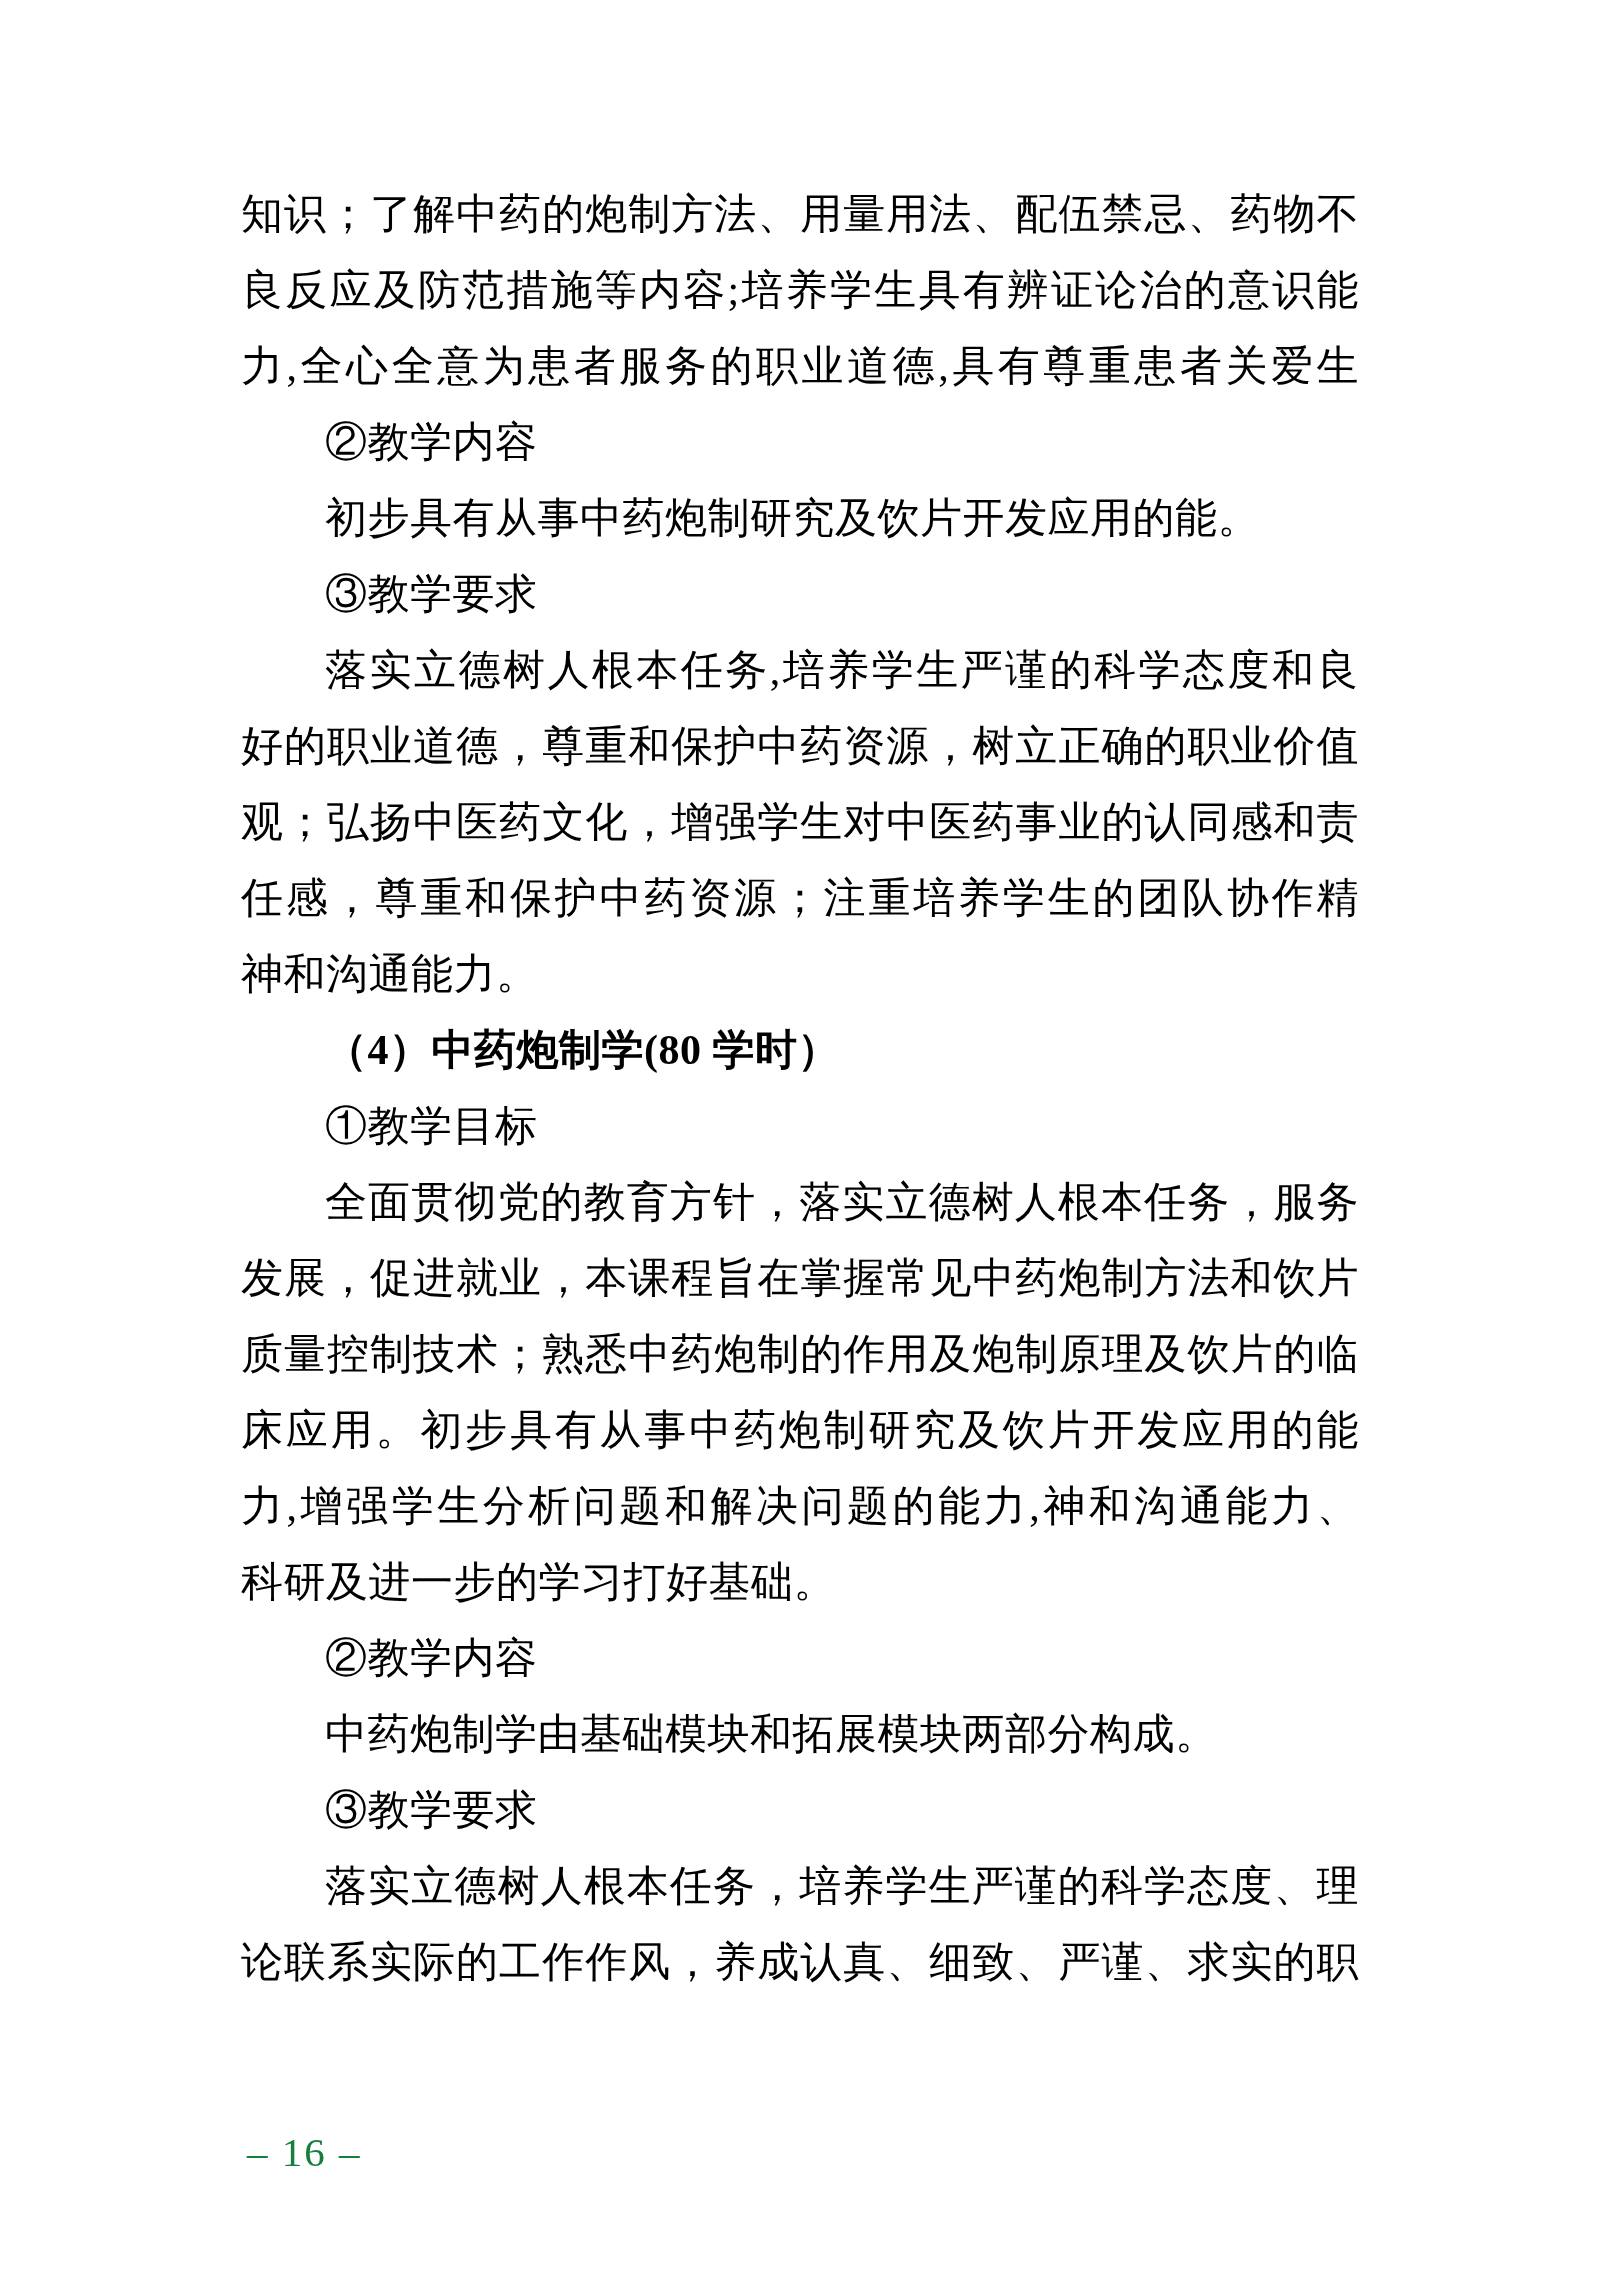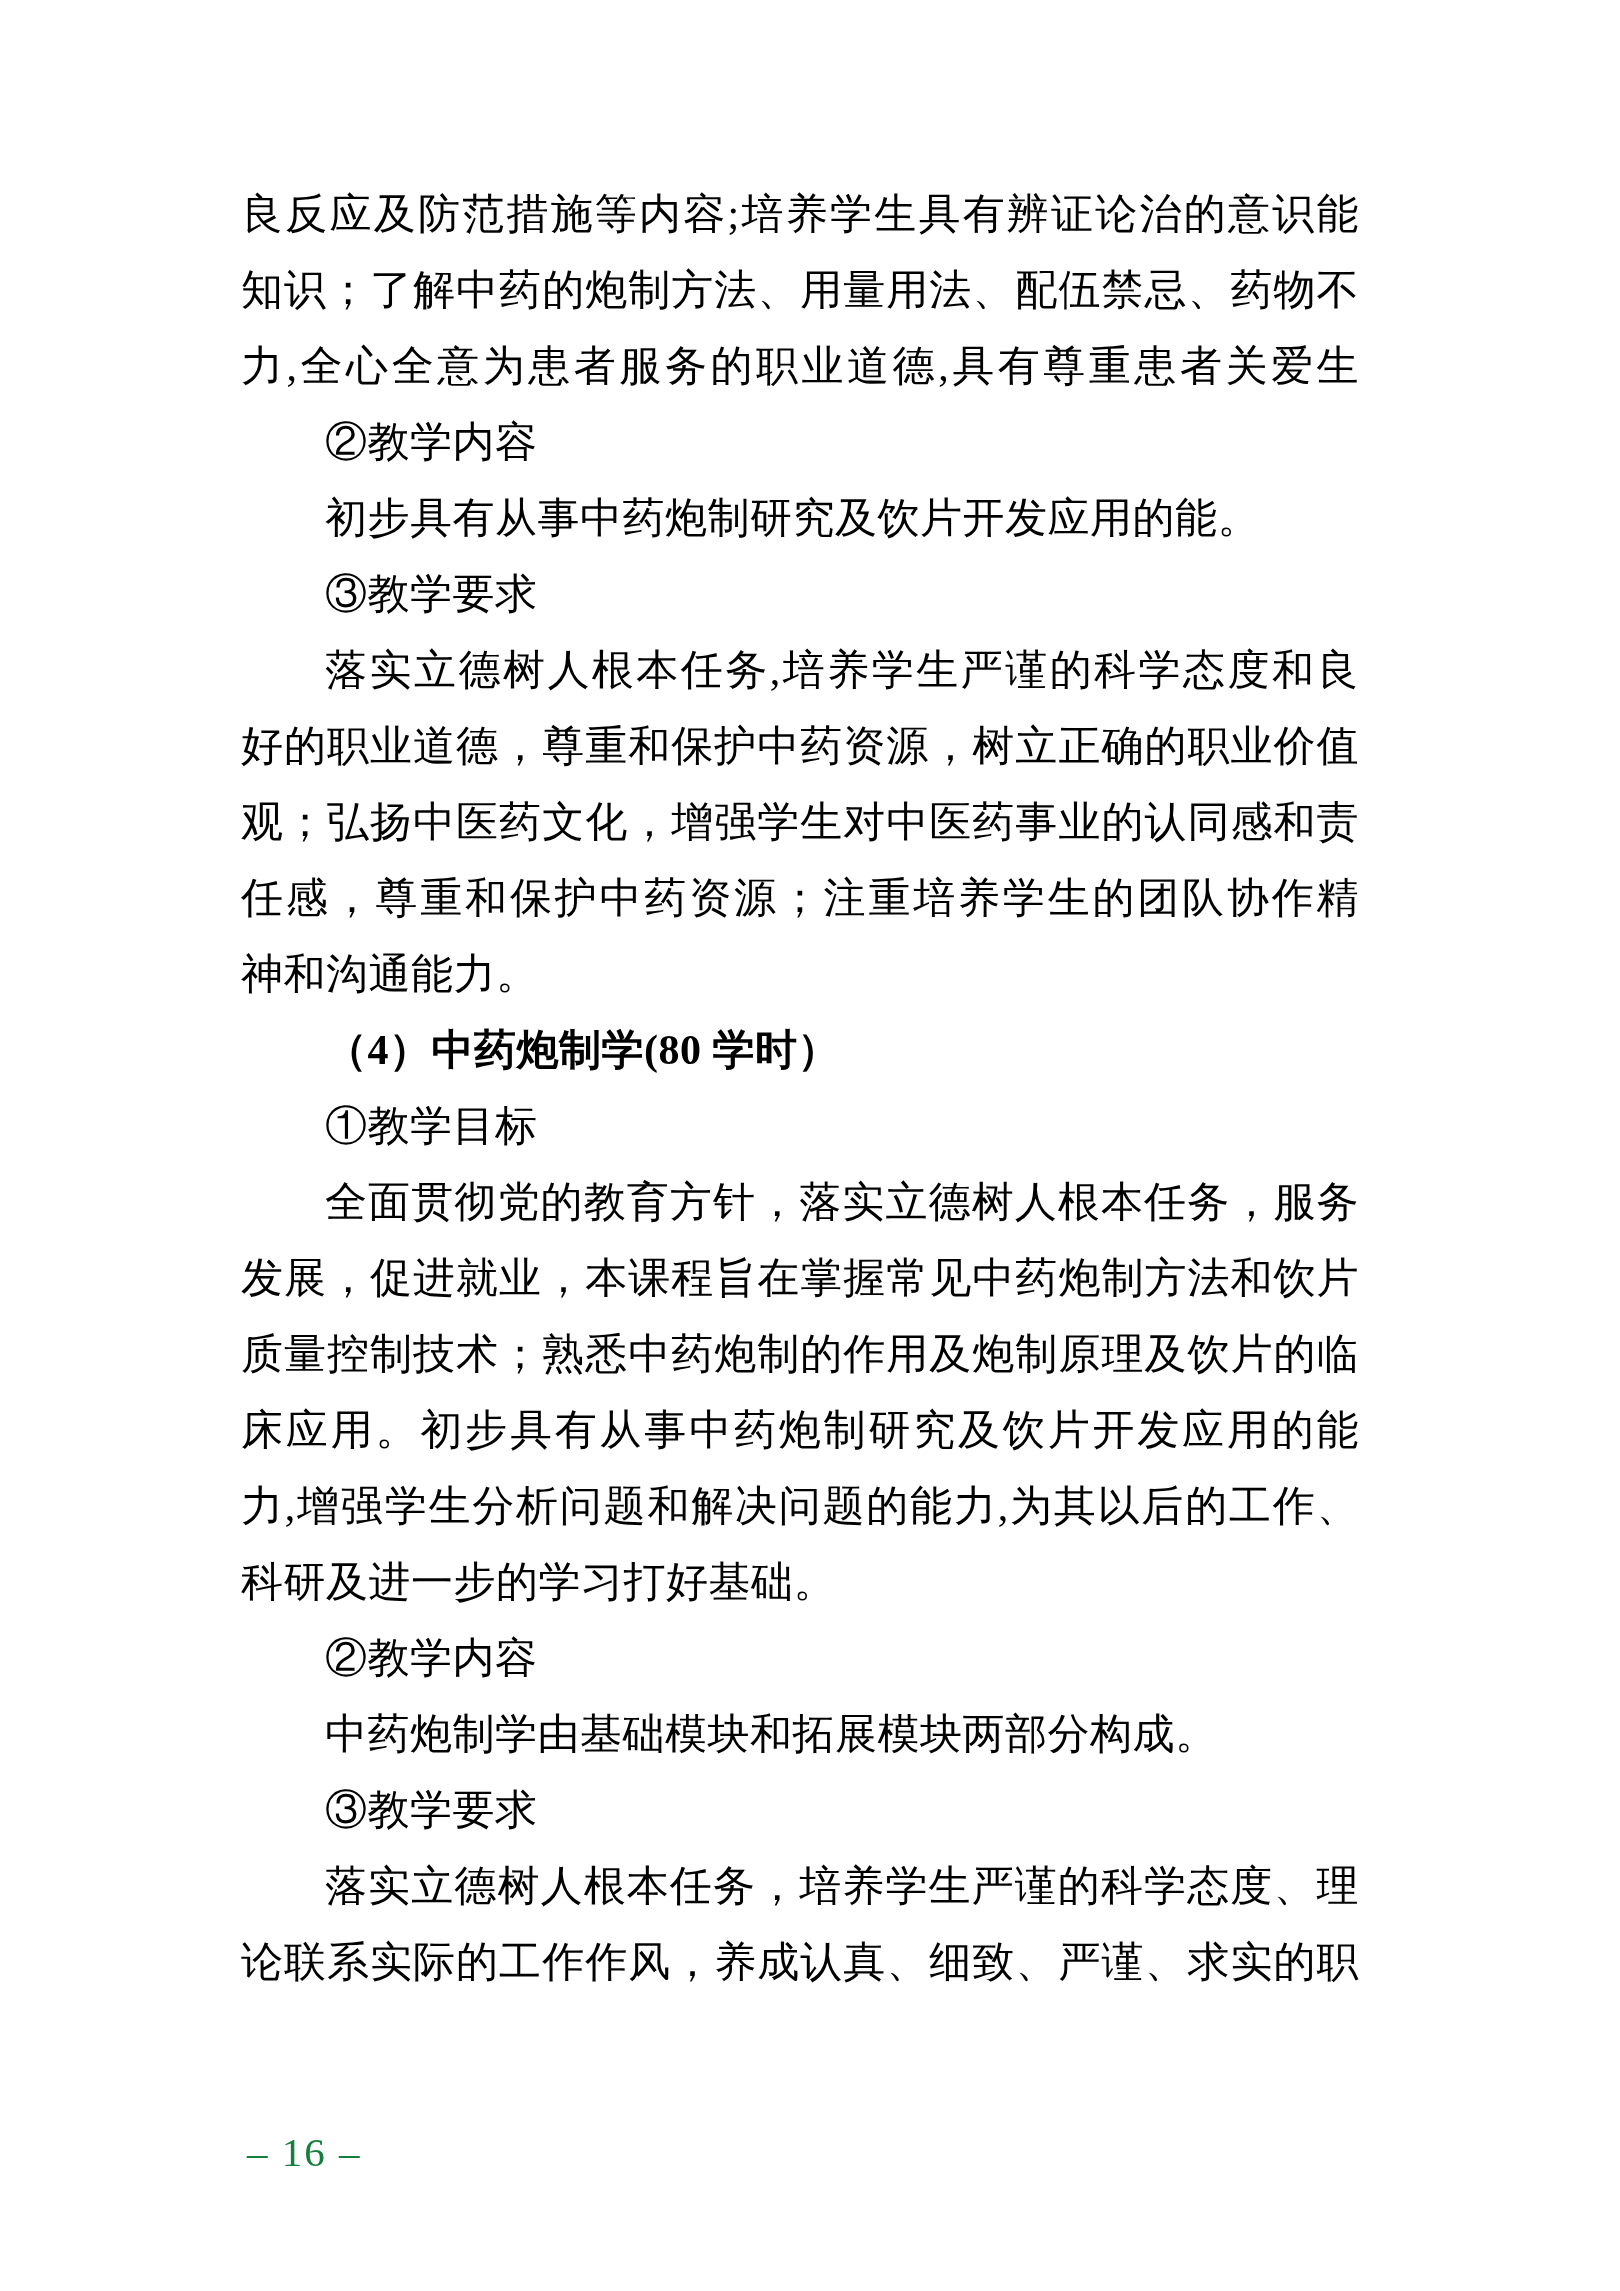--- a/index.html
+++ b/index.html
@@ -50,38 +50,38 @@
     line-height: 75px;
     letter-spacing: 2px;
     color: #15803d;
   }
 </style>
 </head>
 <body>
 
 <div class="page" style="background: rgb(255, 255, 255); color: rgb(0, 0, 0);">
   <main class="text-block">
+      <div class="line justify">知识；了解中药的炮制方法、用量用法、配伍禁忌、药物不</div>
       <div class="line justify">良反应及防范措施等内容;培养学生具有辨证论治的意识能</div>
-      <div class="line justify">知识；了解中药的炮制方法、用量用法、配伍禁忌、药物不</div>
       <div class="line justify">力,全心全意为患者服务的职业道德,具有尊重患者关爱生</div>
       <div class="line indent">②教学内容</div>
       <div class="line indent">初步具有从事中药炮制研究及饮片开发应用的能。</div>
       <div class="line indent">③教学要求</div>
       <div class="line indent justify">落实立德树人根本任务,培养学生严谨的科学态度和良</div>
       <div class="line justify">好的职业道德，尊重和保护中药资源，树立正确的职业价值</div>
       <div class="line justify">观；弘扬中医药文化，增强学生对中医药事业的认同感和责</div>
       <div class="line justify">任感，尊重和保护中药资源；注重培养学生的团队协作精</div>
       <div class="line">神和沟通能力。</div>
       <div class="line indent bold">（4）中药炮制学(80 学时）</div>
       <div class="line indent">①教学目标</div>
       <div class="line indent justify">全面贯彻党的教育方针，落实立德树人根本任务，服务</div>
       <div class="line justify">发展，促进就业，本课程旨在掌握常见中药炮制方法和饮片</div>
       <div class="line justify">质量控制技术；熟悉中药炮制的作用及炮制原理及饮片的临</div>
       <div class="line justify">床应用。初步具有从事中药炮制研究及饮片开发应用的能</div>
-      <div class="line justify">力,增强学生分析问题和解决问题的能力,为其以后的工作、</div>
+      <div class="line justify">力,增强学生分析问题和解决问题的能力,神和沟通能力、</div>
       <div class="line">科研及进一步的学习打好基础。</div>
       <div class="line indent">②教学内容</div>
       <div class="line indent">中药炮制学由基础模块和拓展模块两部分构成。</div>
       <div class="line indent">③教学要求</div>
       <div class="line indent justify">落实立德树人根本任务，培养学生严谨的科学态度、理</div>
       <div class="line justify">论联系实际的工作作风，养成认真、细致、严谨、求实的职</div>
     </main>
   <div class="page-number">– 16 –</div>
 </div>
 

